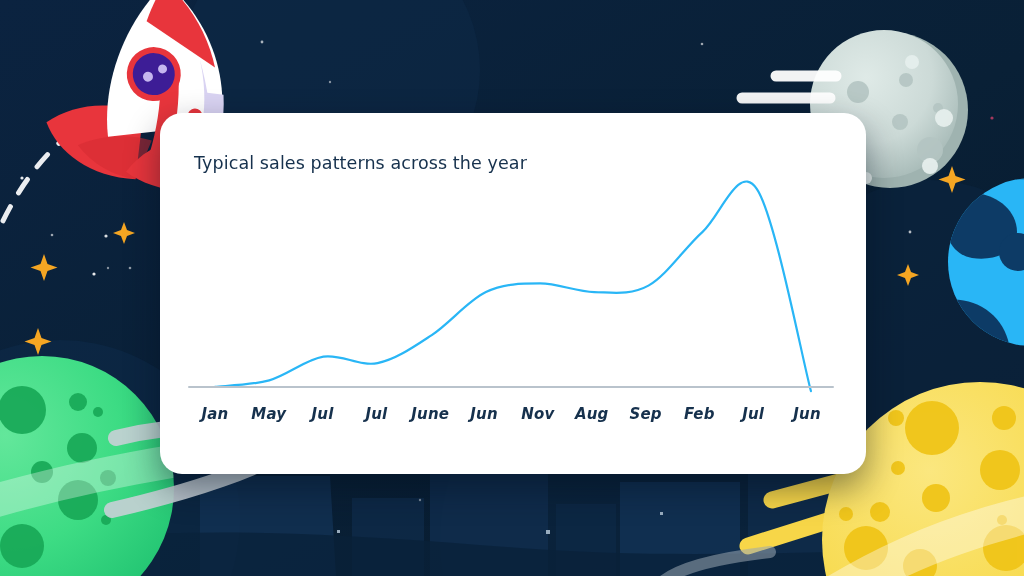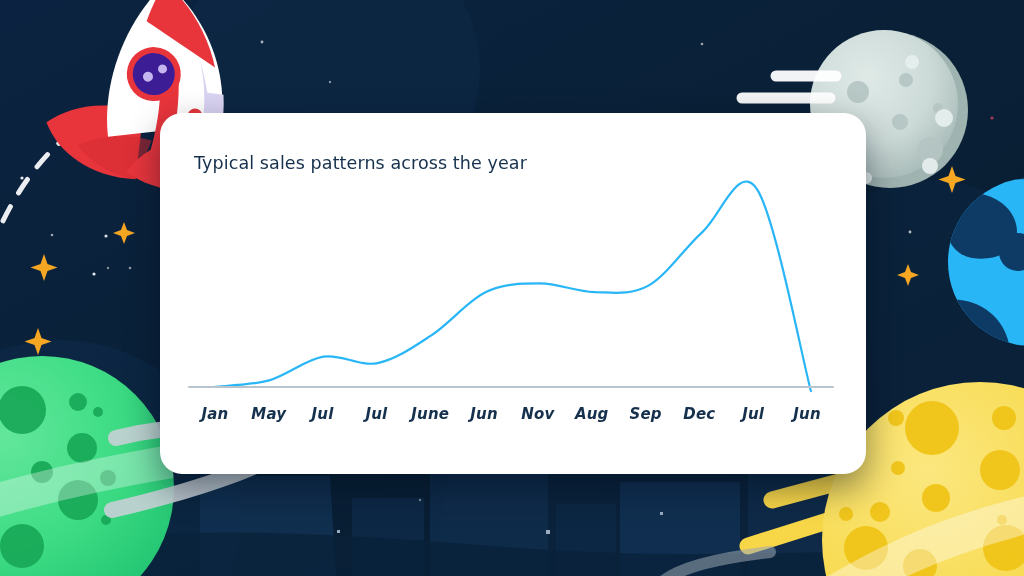--- a/index.html
+++ b/index.html
@@ -307,19 +307,19 @@
     <div class="x-labels">
       <div class="x-label">Jan</div>
       <div class="x-label">May</div>
       <div class="x-label">Jul</div>
       <div class="x-label">Jul</div>
       <div class="x-label">June</div>
       <div class="x-label">Jun</div>
       <div class="x-label">Nov</div>
       <div class="x-label">Aug</div>
       <div class="x-label">Sep</div>
-      <div class="x-label">Dec</div>
+      <div class="x-label">Feb</div>
       <div class="x-label">Jul</div>
       <div class="x-label">Jun</div>
     </div>
   </div>
 
 </div>
 
 </body></html>

